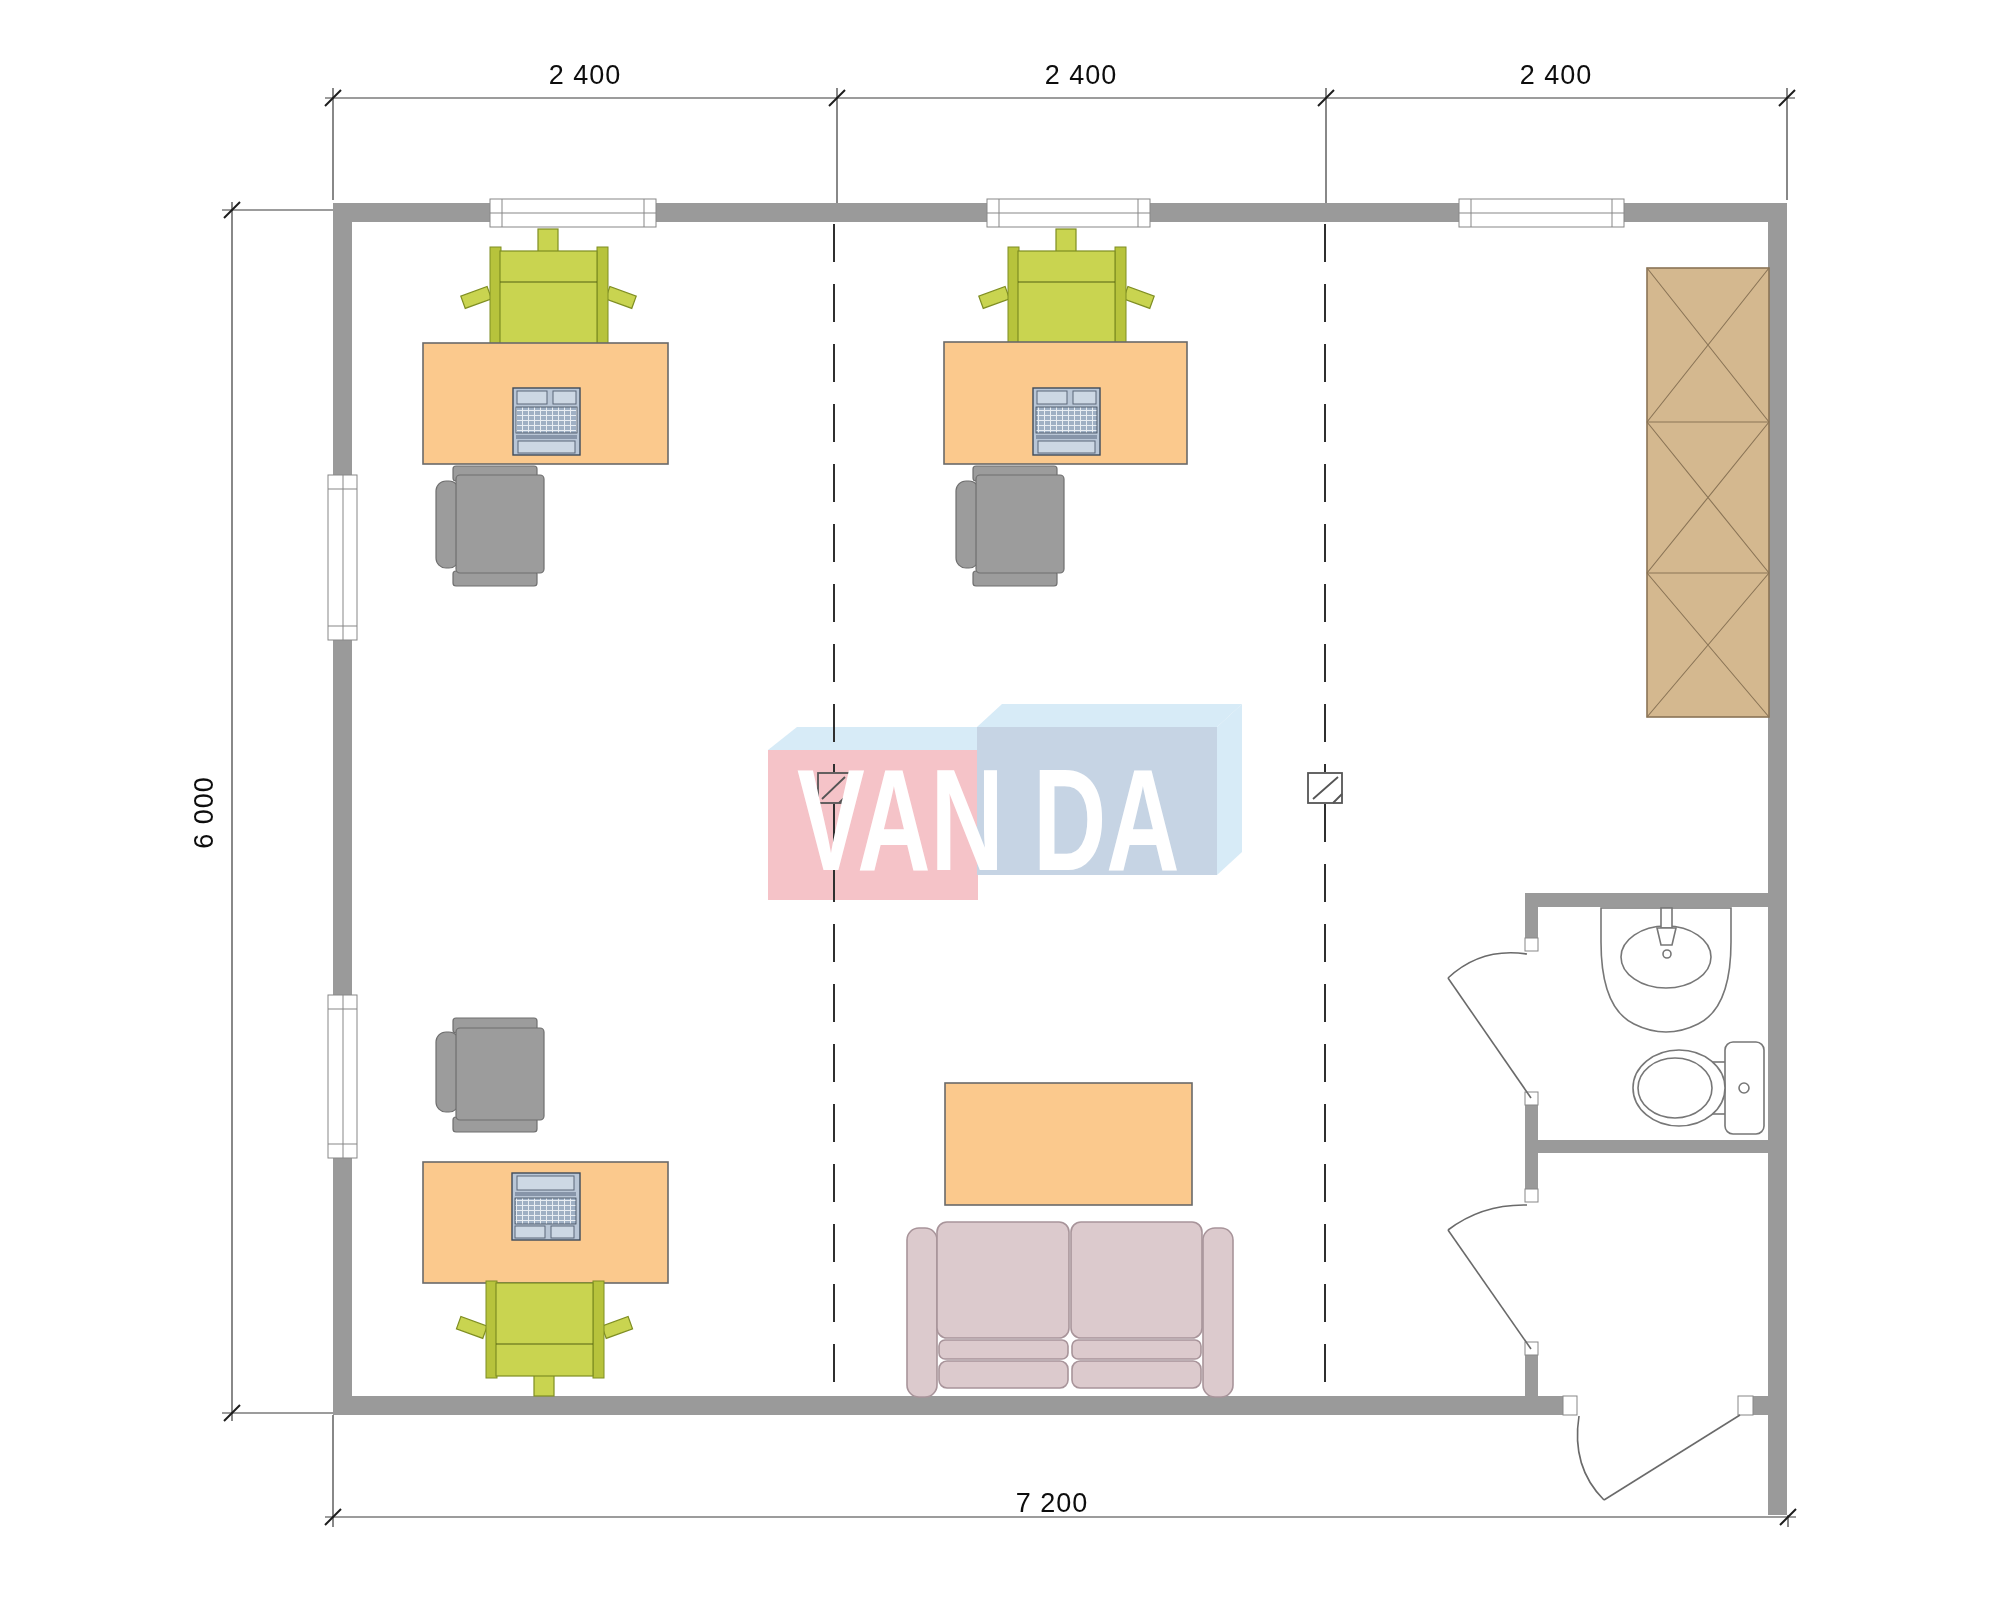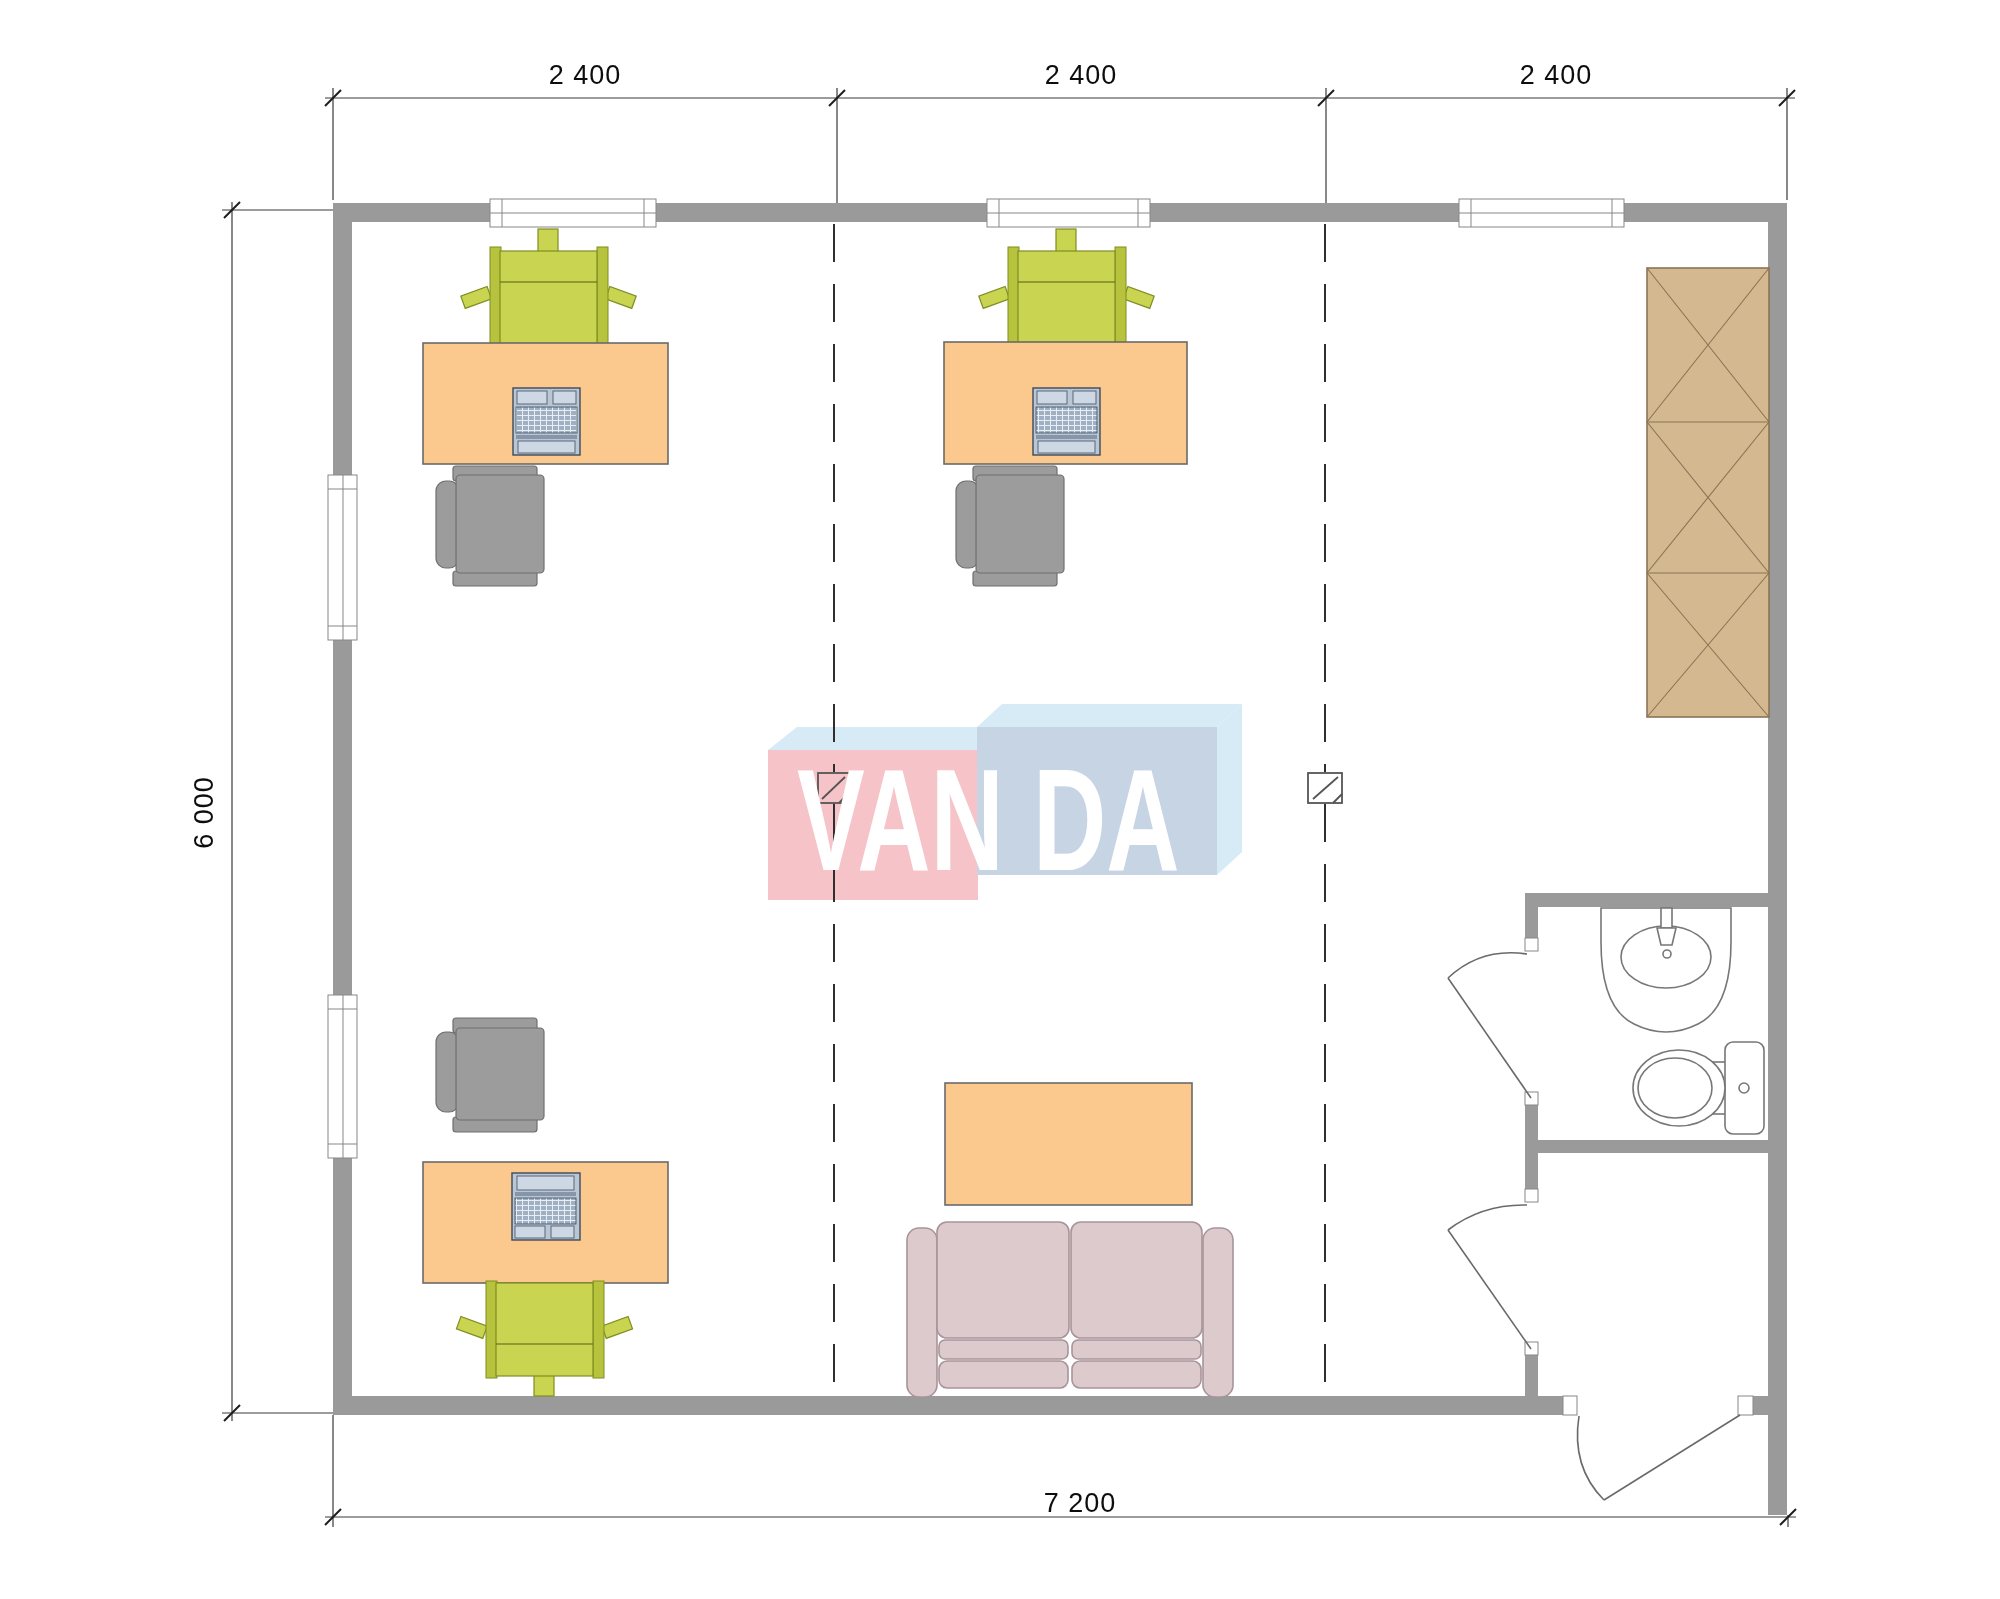--- a/index.html
+++ b/index.html
@@ -282,17 +282,17 @@
       <ellipse class="fix" cx="1679" cy="1088" rx="46" ry="38"></ellipse>
       <ellipse class="fix" cx="1675" cy="1088" rx="37" ry="30"></ellipse>
       <circle class="fix" cx="1744" cy="1088" r="5"></circle>
     </g>
   </svg>
 
   <div class="dimlabel" style="left:525px;top:60px">2 400</div>
   <div class="dimlabel" style="left:1021px;top:60px">2 400</div>
   <div class="dimlabel" style="left:1496px;top:60px">2 400</div>
   <div class="dimlabel vert" style="left:144px;top:797px">6 000</div>
-  <div class="dimlabel" style="left:1020px;top:1488px">7 200</div>
+  <div class="dimlabel" style="left:992px;top:1488px">7 200</div>
 
   <div class="wm" style="left:797px;top:748px">VAN</div>
   <div class="wm" style="left:1033px;top:748px">DA</div>
 </div>
 
 </body></html>

